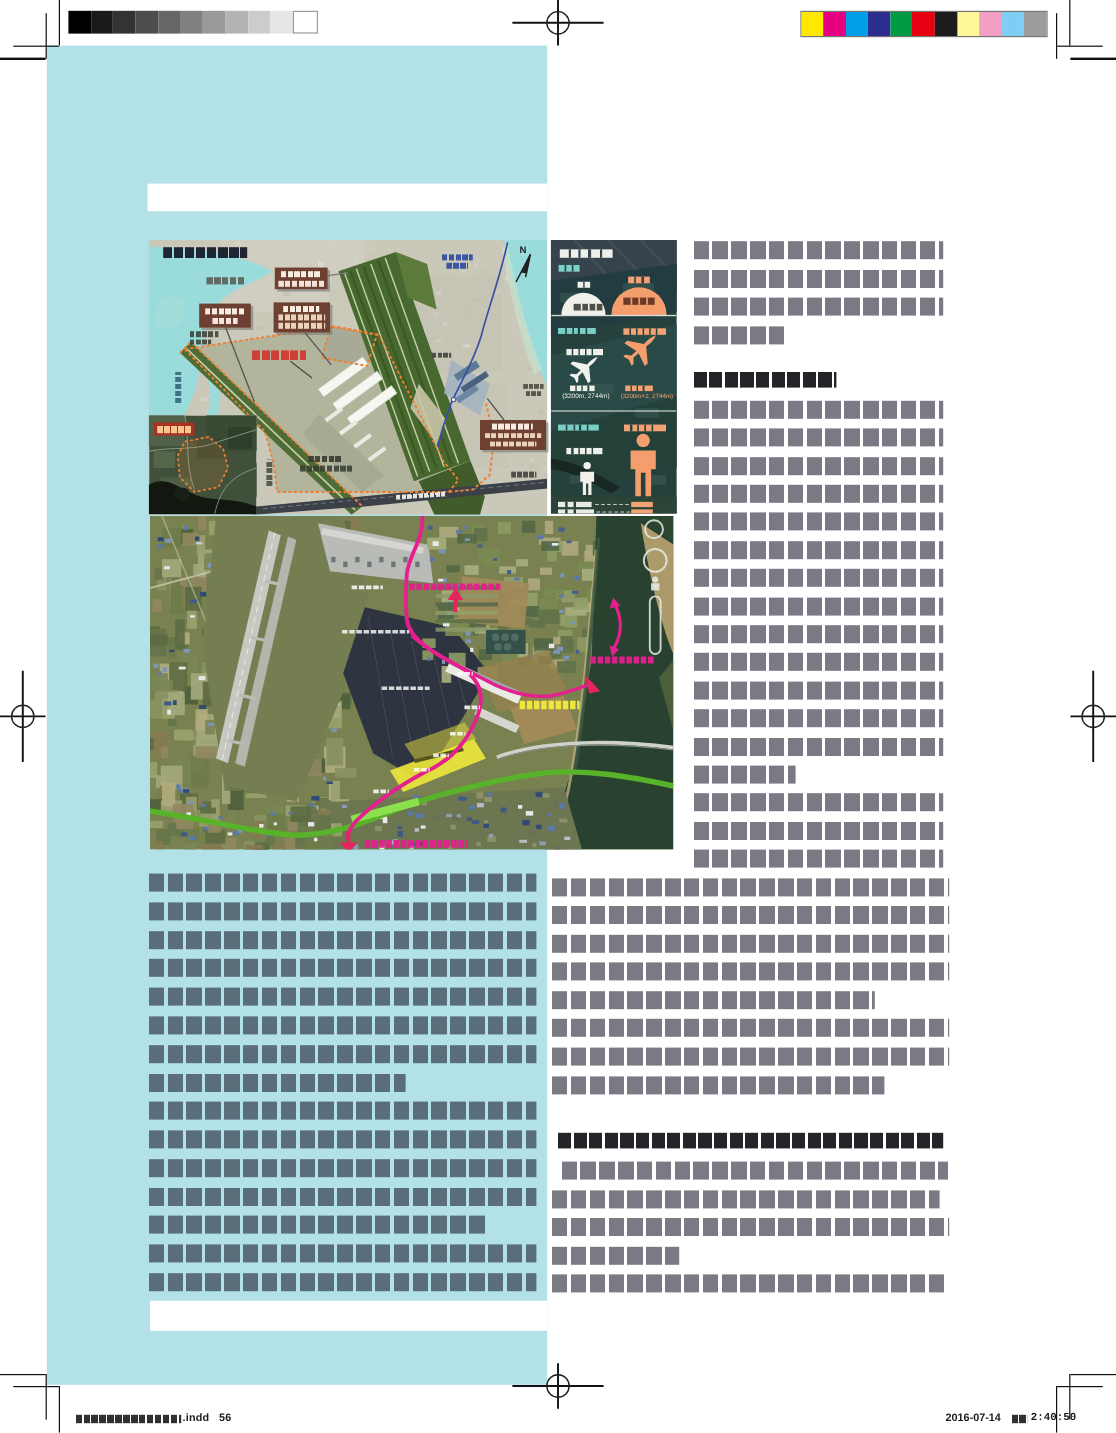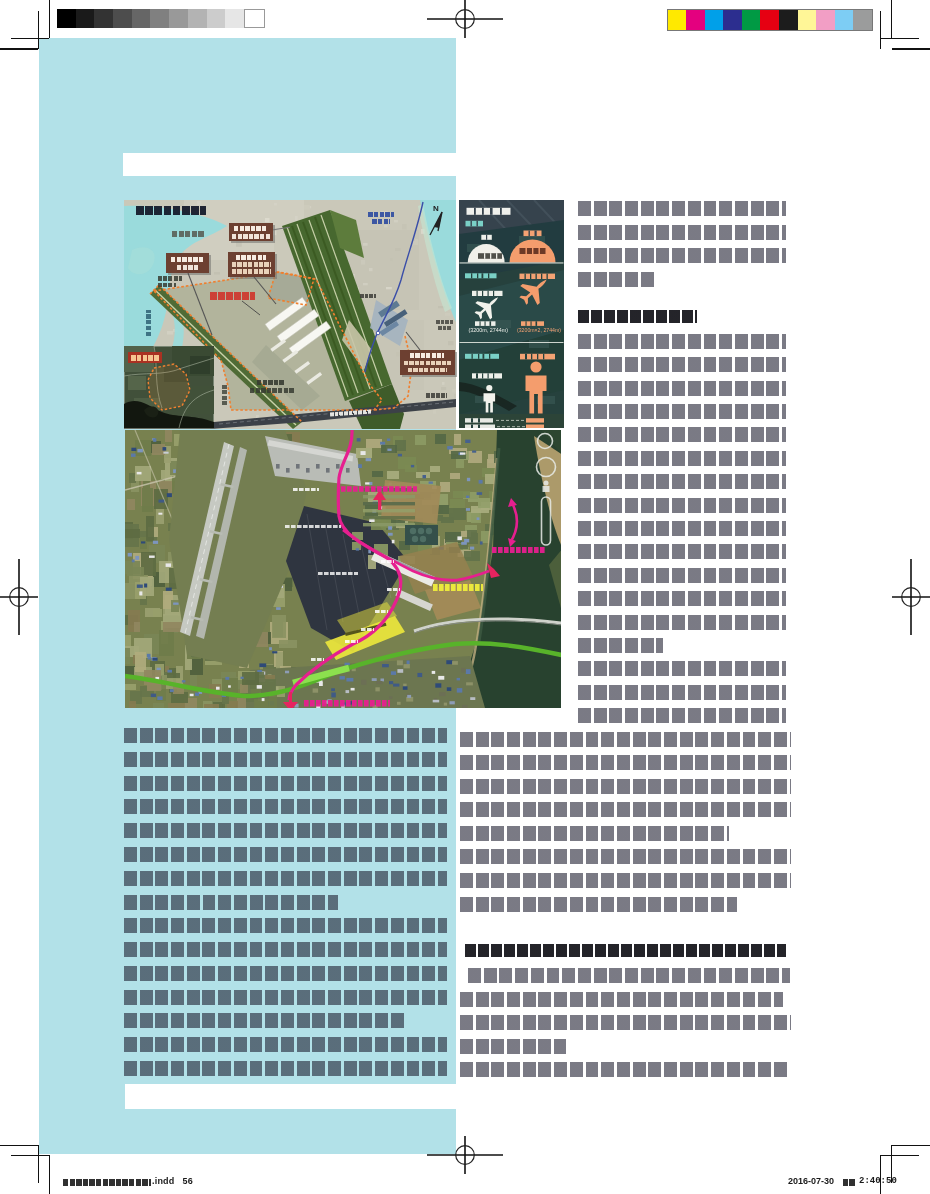--- a/index.html
+++ b/index.html
@@ -1270,15 +1270,15 @@
 <div class="th" style="left:465px;top:944px;width:321px;"></div>
 <div class="tl" style="left:468px;top:967.9px;width:322px;"></div>
 <div class="tl" style="left:459.5px;top:991.5px;width:323.4px;"></div>
 <div class="tl" style="left:459.5px;top:1015.1px;width:331px;"></div>
 <div class="tl" style="left:459.5px;top:1038.7px;width:106.5px;"></div>
 <div class="tl" style="left:459.5px;top:1062.3px;width:328.5px;"></div>
 
 <div class="abs" style="left:63px;top:1178.8px;width:88px;height:6.8px;background-image:repeating-linear-gradient(90deg,rgba(20,20,20,0.88) 0 5.4px,rgba(0,0,0,0) 5.4px 6.6px);"></div>
 <div class="abs" style="left:152px;top:1176px;font-size:9px;font-weight:bold;color:#1a1a1a;font-family:'Liberation Sans',sans-serif;letter-spacing:0.2px;">.indd&nbsp;&nbsp;&nbsp;56</div>
 
-<div class="abs" style="left:788px;top:1176px;font-size:9px;font-weight:bold;color:#1a1a1a;font-family:'Liberation Sans',sans-serif;">2016-07-30</div>
+<div class="abs" style="left:788px;top:1176px;font-size:9px;font-weight:bold;color:#1a1a1a;font-family:'Liberation Sans',sans-serif;">2016-07-14</div>
 <div class="abs" style="left:843px;top:1179px;width:13px;height:6.5px;background-image:repeating-linear-gradient(90deg,rgba(20,20,20,0.88) 0 5.2px,rgba(0,0,0,0) 5.2px 6.4px);"></div>
 <div class="abs" style="left:859px;top:1176px;font-size:9px;font-weight:bold;color:#1a1a1a;font-family:'Liberation Mono',monospace;">2:40:50</div>
 
 </body></html>

